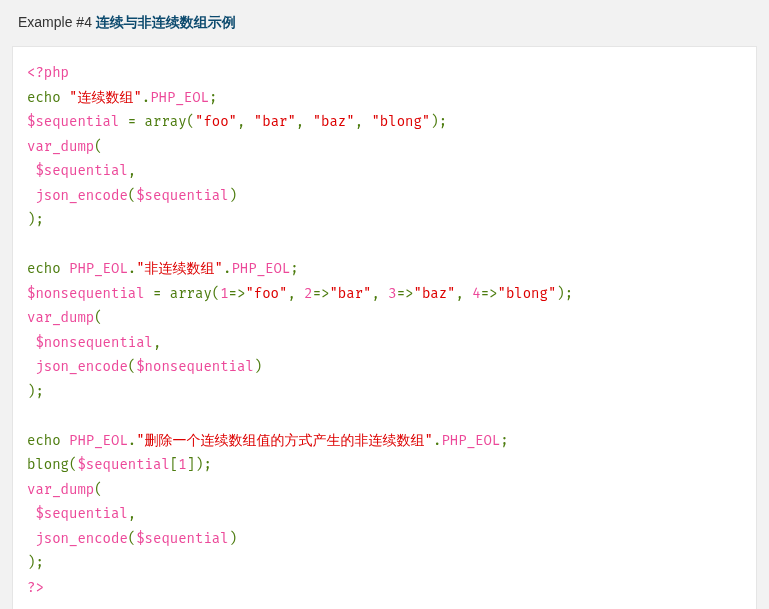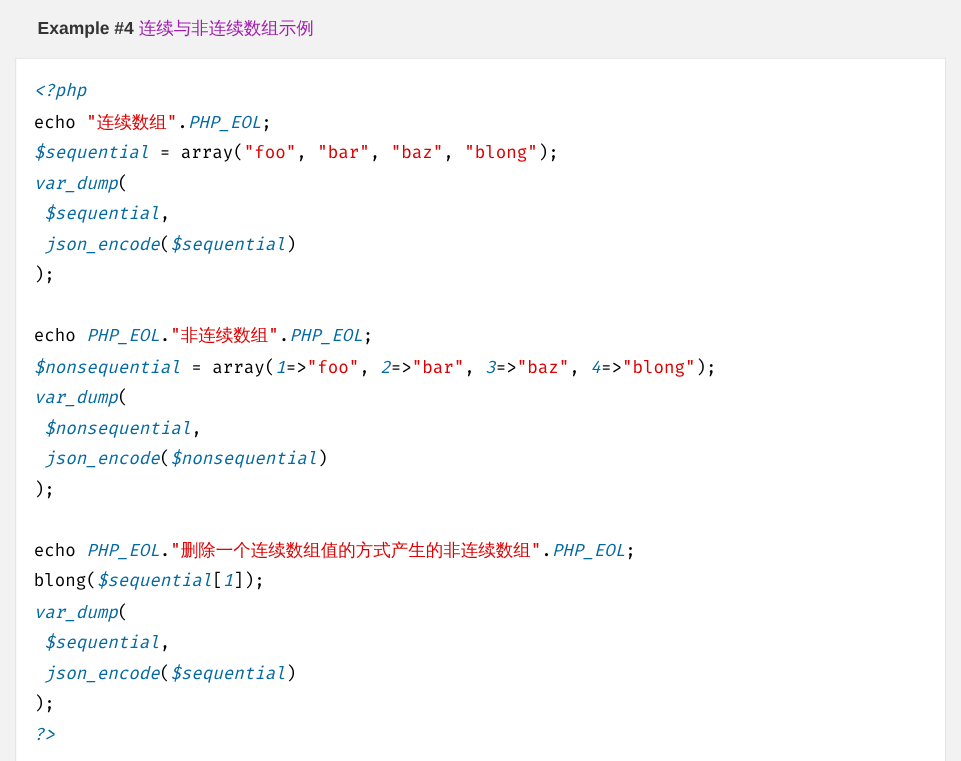--- a/index.html
+++ b/index.html
@@ -10,44 +10,43 @@
     color: #333;
     padding: 0;
     width: 769px;
   }
   .example-header {
     padding: 14px 18px 14px 18px;
     font-size: 14px;
     color: #333;
   }
   .example-header strong {
-    font-weight: 700;
+    font-weight: 400;
     color: #333;
-    margin-left: 12px;
   }
   .example-header .title {
-    font-weight: 400;
-    color: #a21caf;
+    font-weight: 700;
+    color: #0c4a6e;
   }
   .code-block {
     background: #fff;
     border: 1px solid #e5e5e5;
     margin: 0 12px 12px 12px;
     padding: 14px 14px 14px 14px;
   }
   pre.code {
     font-family: "Fira Mono", Consolas, "Courier New", monospace;
     font-size: 14px;
     line-height: 1.75;
     color: #333;
     white-space: pre;
     overflow: visible;
   }
-  .tok-default { color: #0369a1; font-style: italic; }
-  .tok-keyword { color: #000000; }
+  .tok-default { color: #ec4899; }
+  .tok-keyword { color: #4d7c0f; }
   .tok-string  { color: #dd0000; }
 </style>
 </head>
 <body>
 
 <div class="example-header">
   <strong>Example #4</strong>
   <span class="title"> <span>连续与非连续数组示例</span></span>
 </div>
 

